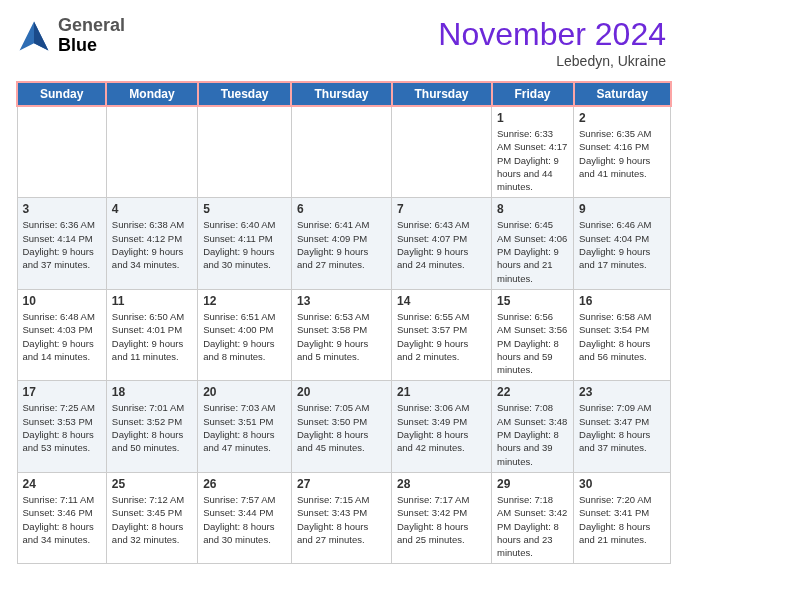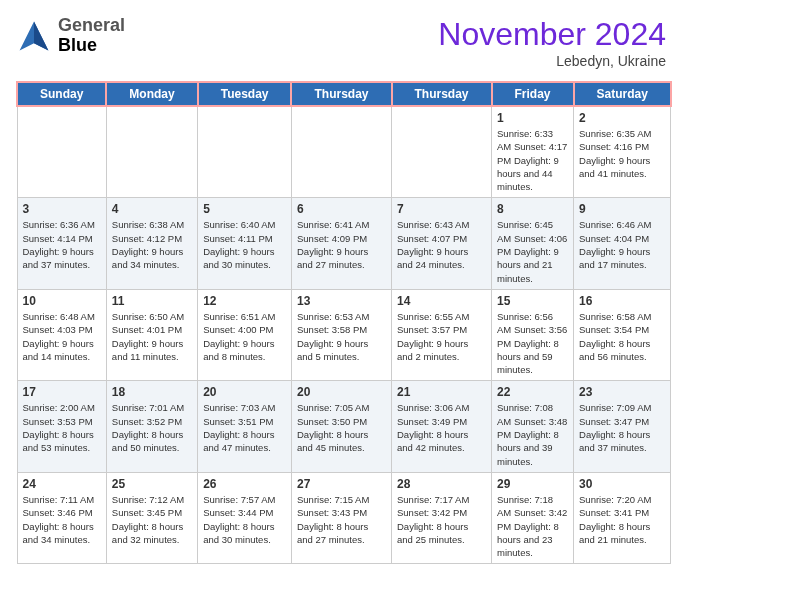--- a/index.html
+++ b/index.html
@@ -243,21 +243,21 @@
             <span class="day-num">16</span>
             <div class="day-info">Sunrise: 6:58 AM
 Sunset: 3:54 PM
 Daylight: 8 hours
 and 56 minutes.</div>
           </td>
         </tr>
         <tr>
           <td>
             <span class="day-num">17</span>
-            <div class="day-info">Sunrise: 2:00 AM
+            <div class="day-info">Sunrise: 7:25 AM
 Sunset: 3:53 PM
 Daylight: 8 hours
 and 53 minutes.</div>
           </td>
           <td>
             <span class="day-num">18</span>
             <div class="day-info">Sunrise: 7:01 AM
 Sunset: 3:52 PM
 Daylight: 8 hours
 and 50 minutes.</div>

